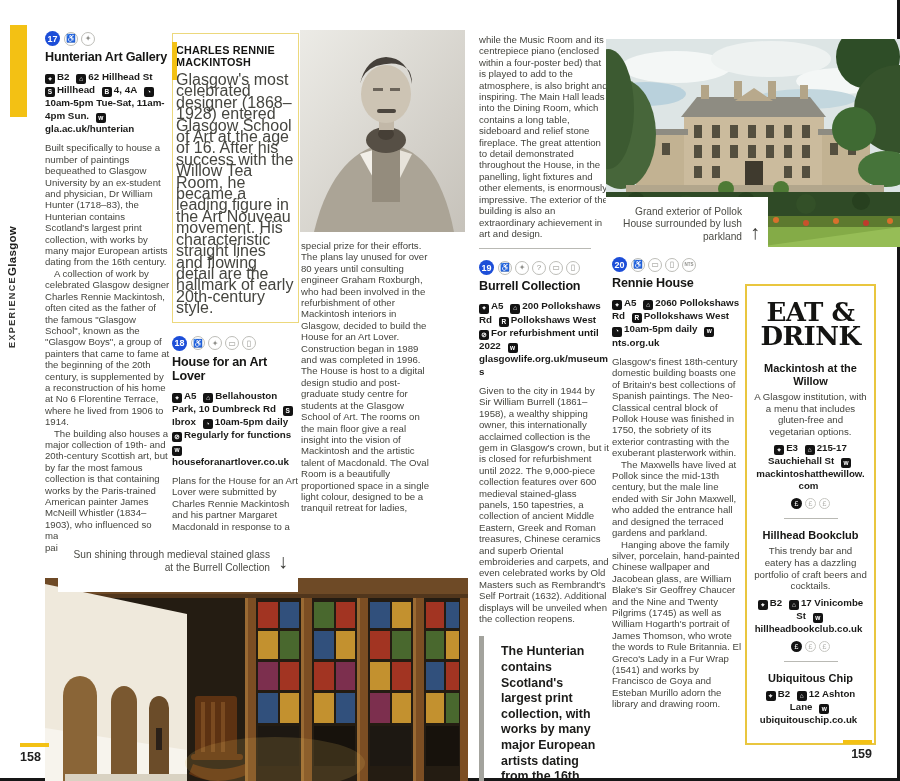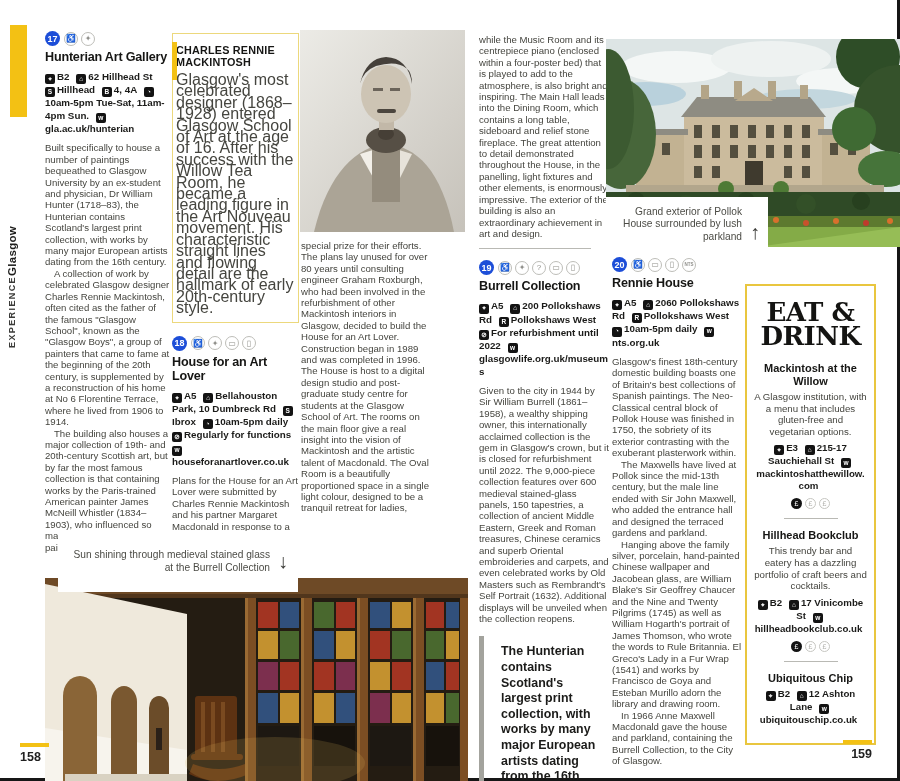--- a/index.html
+++ b/index.html
@@ -179,21 +179,20 @@
     <p class="contact">
       <span class="ic">⌖</span><span class="ct">A5</span>
       <span class="ic">⌂</span><span class="ct">2060 Pollokshaws Rd</span>
       <span class="ic">R</span><span class="ct">Pollokshaws West</span>
       <span class="ic">◔</span><span class="ct">10am-5pm daily</span>
       <span class="ic">w</span><span class="ct">nts.org.uk</span>
     </p>
     <p class="body">Glasgow's finest 18th-century domestic building boasts one of Britain's best collections of Spanish paintings. The Neo-Classical central block of Pollok House was finished in 1750, the sobriety of its exterior contrasting with the exuberant plasterwork within.</p>
     <p class="body">The Maxwells have lived at Pollok since the mid-13th century, but the male line ended with Sir John Maxwell, who added the entrance hall and designed the terraced gardens and parkland.</p>
     <p class="body">Hanging above the family silver, porcelain, hand-painted Chinese wallpaper and Jacobean glass, are William Blake's Sir Geoffrey Chaucer and the Nine and Twenty Pilgrims (1745) as well as William Hogarth's portrait of James Thomson, who wrote the words to Rule Britannia. El Greco's Lady in a Fur Wrap (1541) and works by Francisco de Goya and Esteban Murillo adorn the library and drawing room.</p>
-    <p class="body">In 1966 Anne Maxwell Macdonald gave the house and parkland, containing the Burrell Collection, to the City of Glasgow.</p>
   </div>
 
   <div class="photo portrait">
     <svg width="165" height="202" viewBox="0 0 165 202" xmlns="http://www.w3.org/2000/svg">
       <defs>
           <linearGradient id="pg" x1="0" y1="0" x2="1" y2="1">
         <stop offset="0" stop-color="#ecebe6"></stop>
             <stop offset="1" stop-color="#c6c2ba"></stop>
           </linearGradient>
         </defs>

